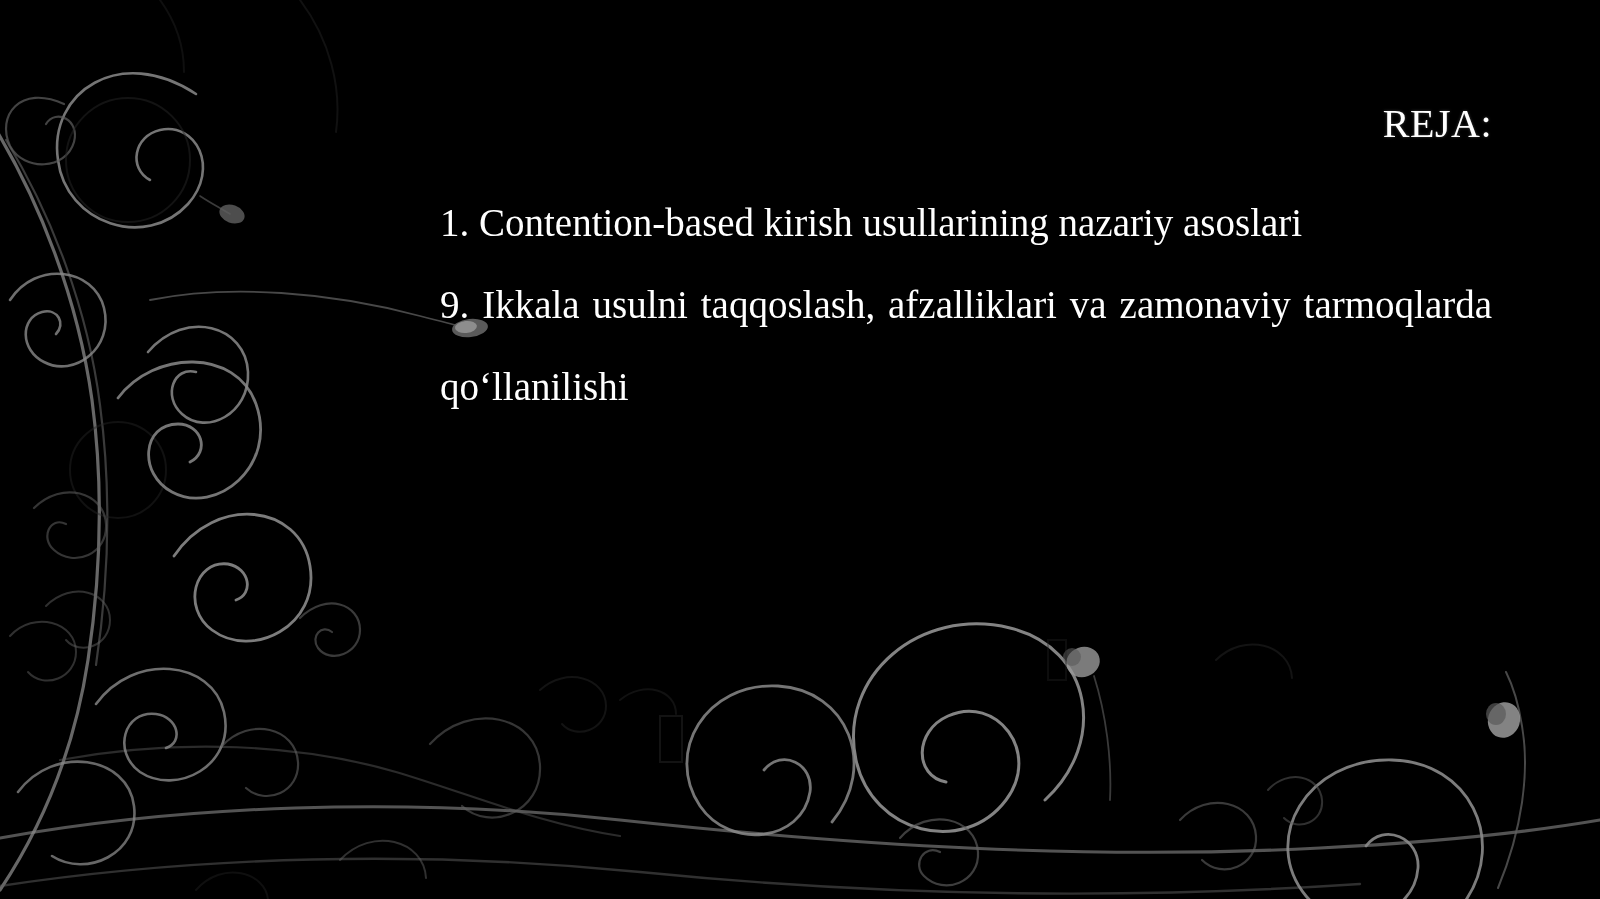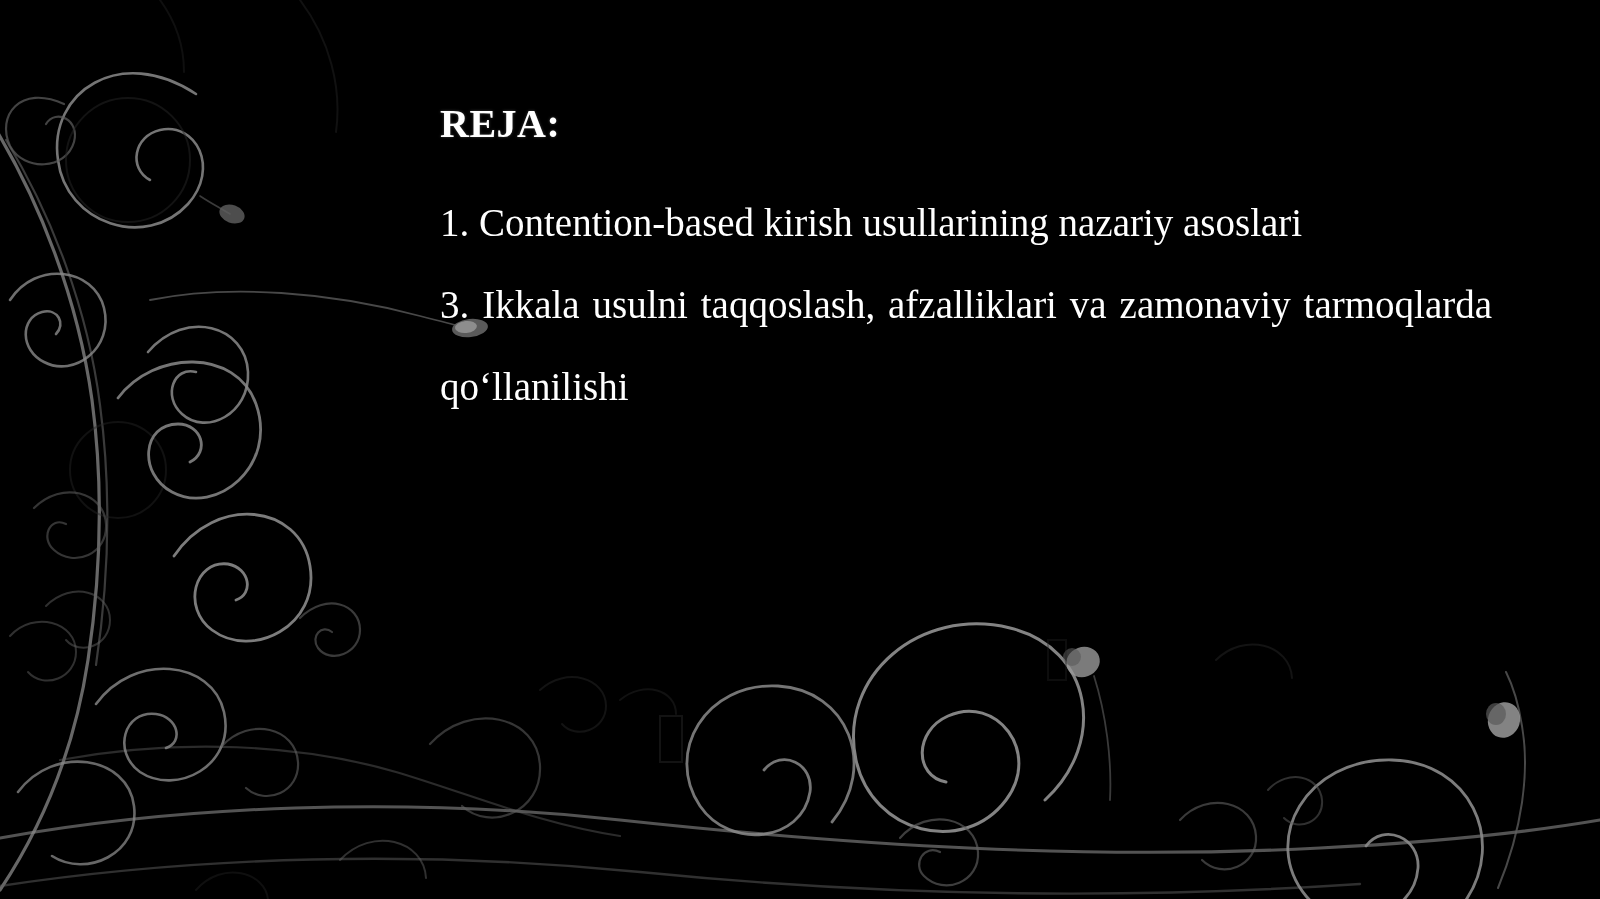--- a/index.html
+++ b/index.html
@@ -25,23 +25,23 @@
   .bud{fill:#9a9a9a;}
   .bud-dim{fill:#5a5a5a;}
 
   
   #content{
     position:absolute;
     left:440px;top:0;width:1052px;height:899px;
   }
   #title{
     position:absolute;top:102px;left:0;width:1052px;
-    text-align:left;
+    text-align:right;
     color:#ffffff;
-    font-weight:bold;
+    font-weight:normal;
     font-size:40px;
     letter-spacing:0.5px;
     line-height:1.1;
     text-shadow:0 0 3px rgba(255,255,255,0.25);
   }
   #body-block{
     position:absolute;top:182px;left:0;width:1052px;
     color:#ffffff;
     font-size:39px;
     line-height:82px;
@@ -145,17 +145,17 @@
       <path class="sw-faint" stroke-width="2" opacity="0.4" d="M 160 0 C 176 22 184 48 184 72"></path>
     </svg>
   </div>
 
   <div id="content" style="color: rgb(255, 255, 255);">
 
     <div id="title">REJA:</div>
 
     <div id="body-block">
       <p class="item">1. Contention-based kirish usullarining nazariy asoslari</p>
-      <p class="item">3. Ikkala usulni taqqoslash, afzalliklari va zamonaviy tarmoqlarda qoʻllanilishi</p>
+      <p class="item">9. Ikkala usulni taqqoslash, afzalliklari va zamonaviy tarmoqlarda qoʻllanilishi</p>
     </div>
 
   </div>
 </div>
 
 </body></html>

